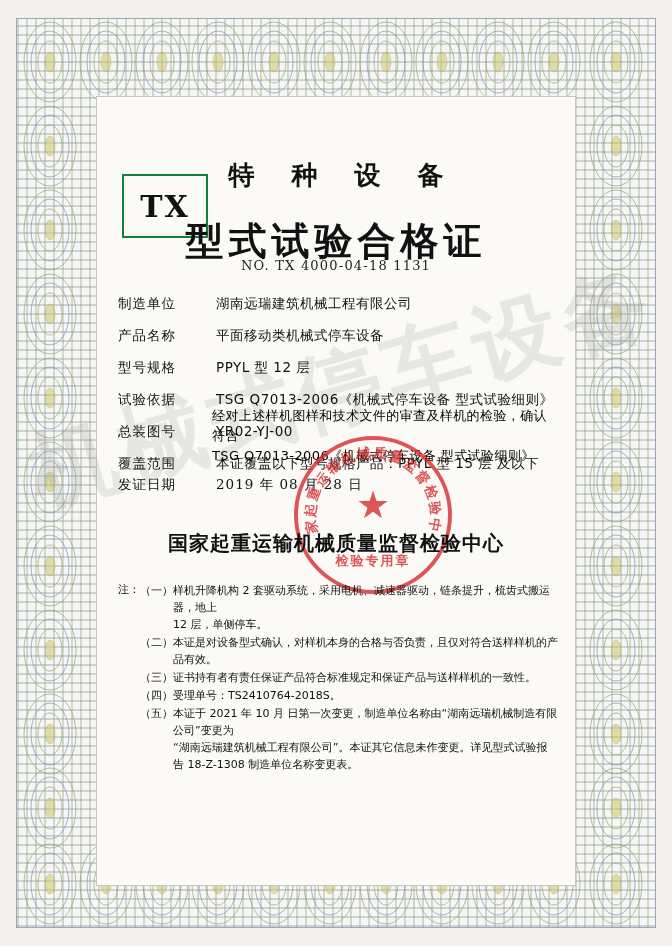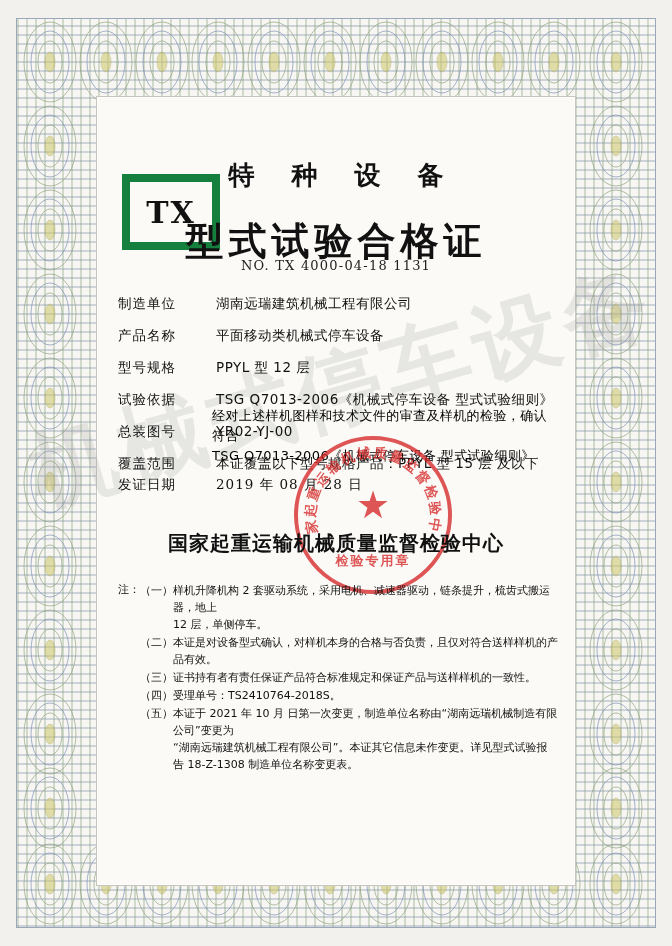--- a/index.html
+++ b/index.html
@@ -59,21 +59,21 @@
     font-family:"DejaVu Sans","Liberation Sans",sans-serif;
   }
   .wm1{left:20px;top:330px;}
   
   .content{
     position:absolute;left:96px;top:96px;right:96px;bottom:60px;
   }
   .tx-box{
     position:absolute;left:26px;top:78px;
     width:82px;height:60px;
-    border:8px solid #15803d;
+    border:2px solid #15803d;
     display:flex;align-items:center;justify-content:center;
   }
   .tx-box span{
     font-size:30px;font-weight:bold;letter-spacing:2px;color:#111;
     font-family:"DejaVu Serif","Liberation Serif",serif;
   }
   .title-1{
     position:absolute;left:0;right:0;top:62px;
     text-align:center;
     font-size:26px;letter-spacing:14px;

